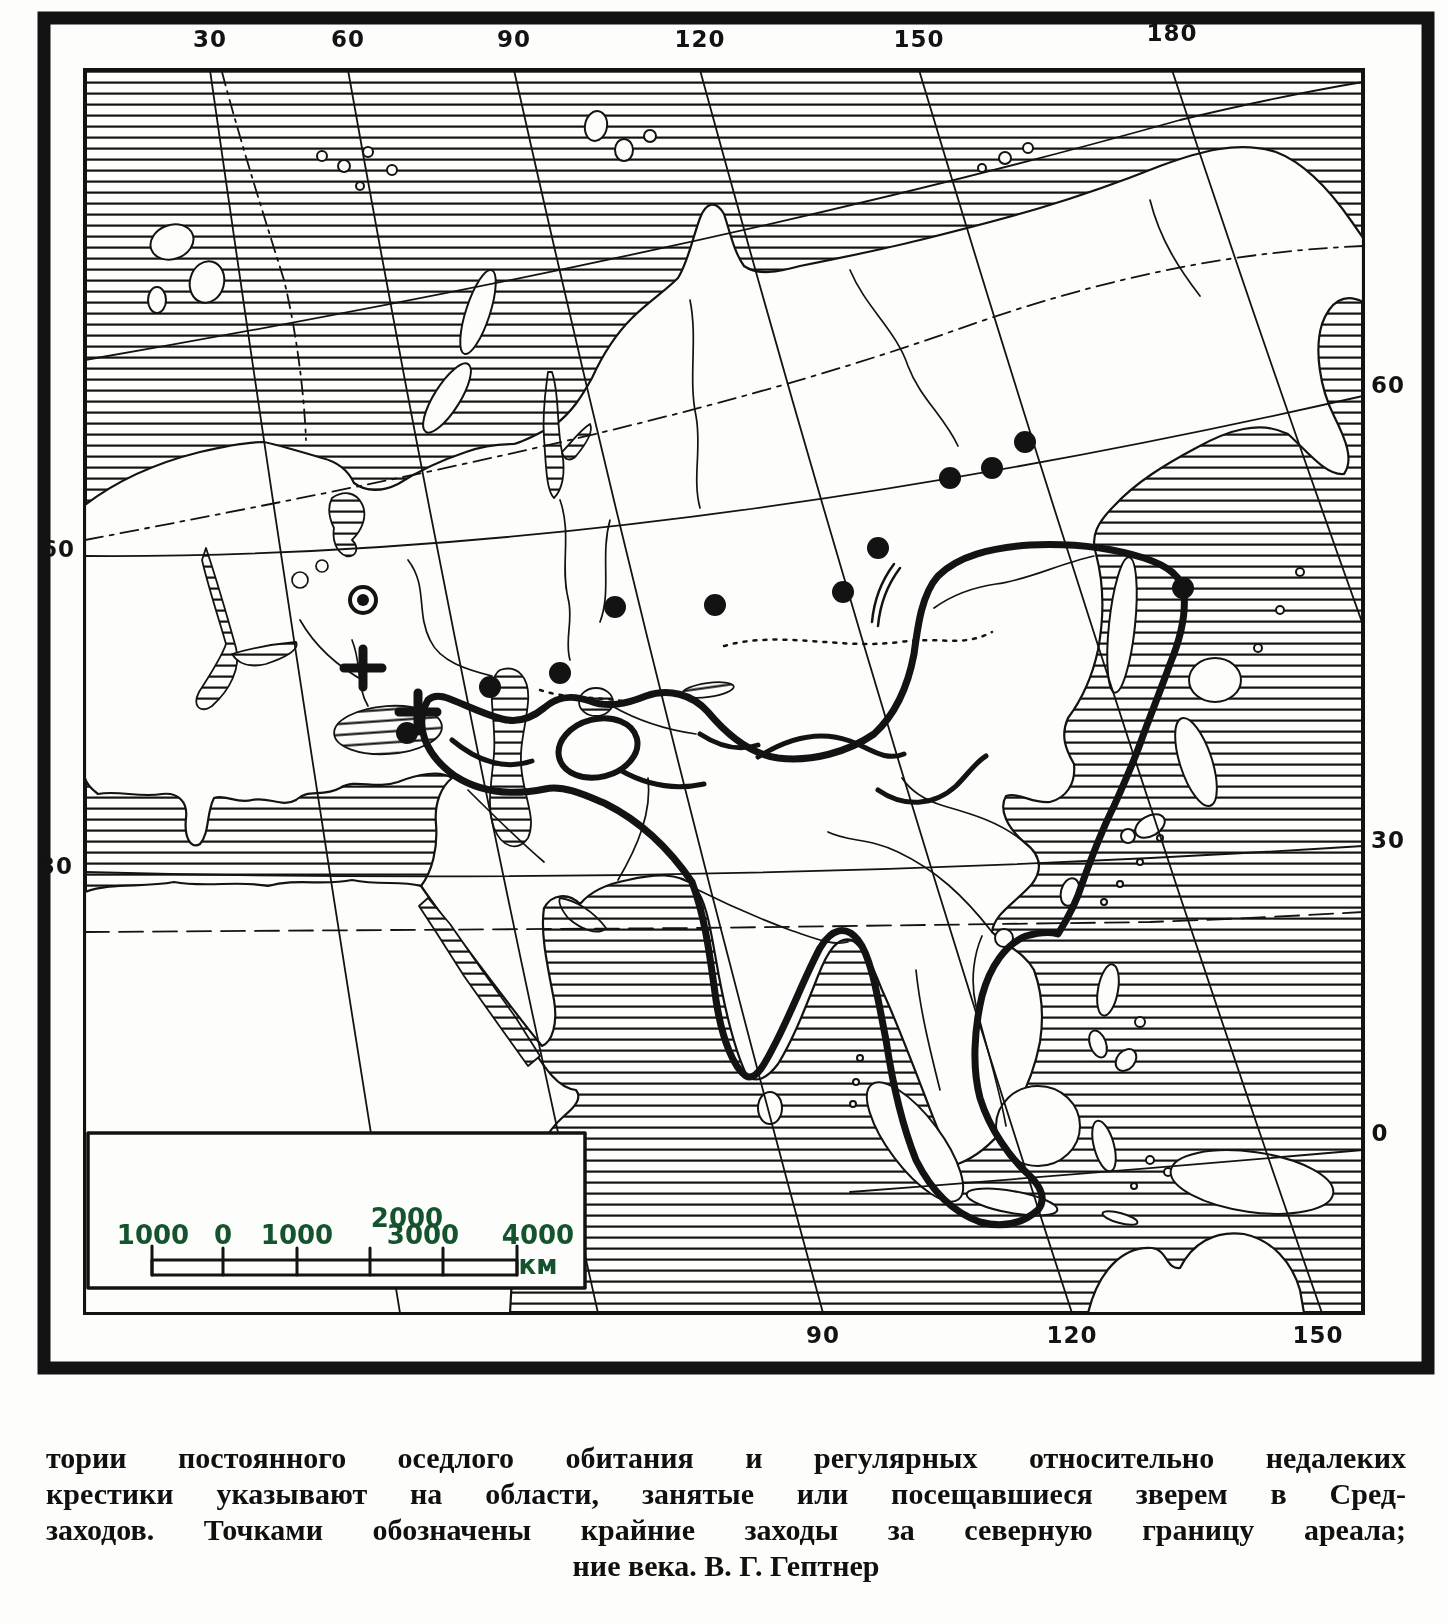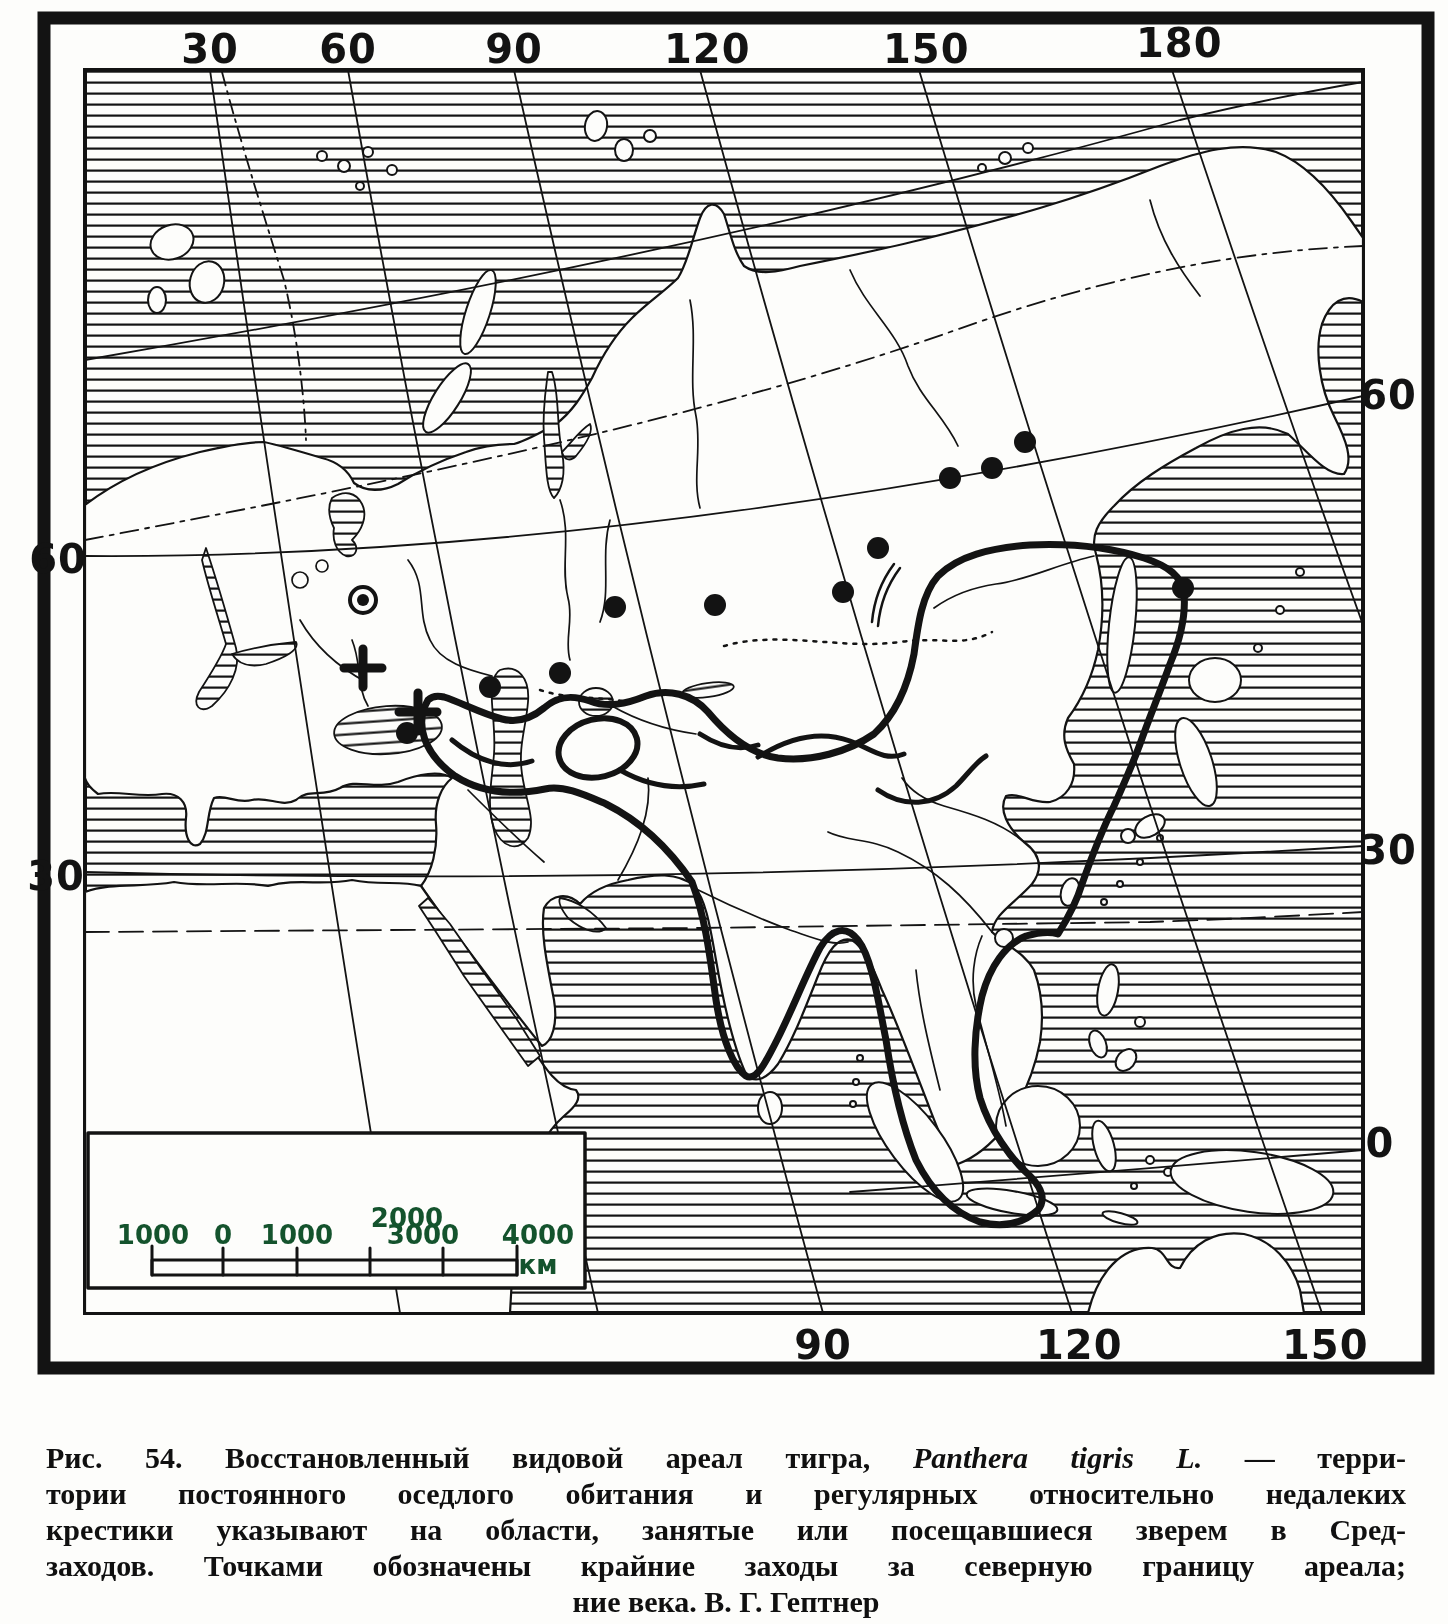--- a/index.html
+++ b/index.html
@@ -1,20 +1,20 @@
 <!DOCTYPE html>
 <html><head>
 <meta charset="utf-8">
 <style>
   html,body{margin:0;padding:0;background:#ffffff;}
   #page{position:relative;width:1448px;height:1624px;background:#fdfdfb;overflow:hidden;
         font-family:"Liberation Sans",sans-serif;color:#131313;}
   #mapsvg{position:absolute;left:0;top:0;}
   .glabel{position:absolute;width:72px;text-align:center;font-family:"DejaVu Sans",sans-serif;
-          font-weight:700;font-size:40px;color:#131313;letter-spacing:1px;}
+          font-weight:700;font-size:23px;color:#131313;letter-spacing:1px;}
   .slabel{position:absolute;width:96px;text-align:center;font-family:"DejaVu Sans",sans-serif;
           font-weight:700;font-size:26px;color:#14532d;}
   #caption{position:absolute;left:46px;top:1440px;width:1360px;
            font-family:"Liberation Serif",serif;font-weight:700;font-size:30px;
            line-height:36px;color:#101010;}
   .cap-line{text-align:justify;text-align-last:justify;}
   .cap-line.last{text-align:left;text-align-last:center;}
   .ital{font-style:italic;}
 </style>
 </head>
@@ -286,20 +286,19 @@
 <div class="glabel" style="left:1282px;top:1322px;">150</div>
 
 <div class="slabel" style="left:105px;top:1220px;">1000</div>
 <div class="slabel" style="left:175px;top:1220px;">0</div>
 <div class="slabel" style="left:249px;top:1220px;">1000</div>
 <div class="slabel" style="left:322px;top:1203px;padding-left:37px;">2000</div>
 <div class="slabel" style="left:375px;top:1220px;">3000</div>
 <div class="slabel" style="left:478px;top:1220px;width:120px;">4000 км</div>
 
 <div id="caption">
-  <div class="cap-line"><span>Рис. 54. Восстановленный видовой ареал тигра, </span><span class="ital">Panthera tigris L.</span><span> — терри-</span></div>
   <div class="cap-line">тории постоянного оседлого обитания и регулярных относительно недалеких</div>
   <div class="cap-line">крестики указывают на области, занятые или посещавшиеся зверем в Сред-</div>
   <div class="cap-line">заходов. Точками обозначены крайние заходы за северную границу ареала;</div>
   <div class="cap-line last">ние века. В. Г. Гептнер</div>
 </div>
 
 </div>
 
 </body></html>

